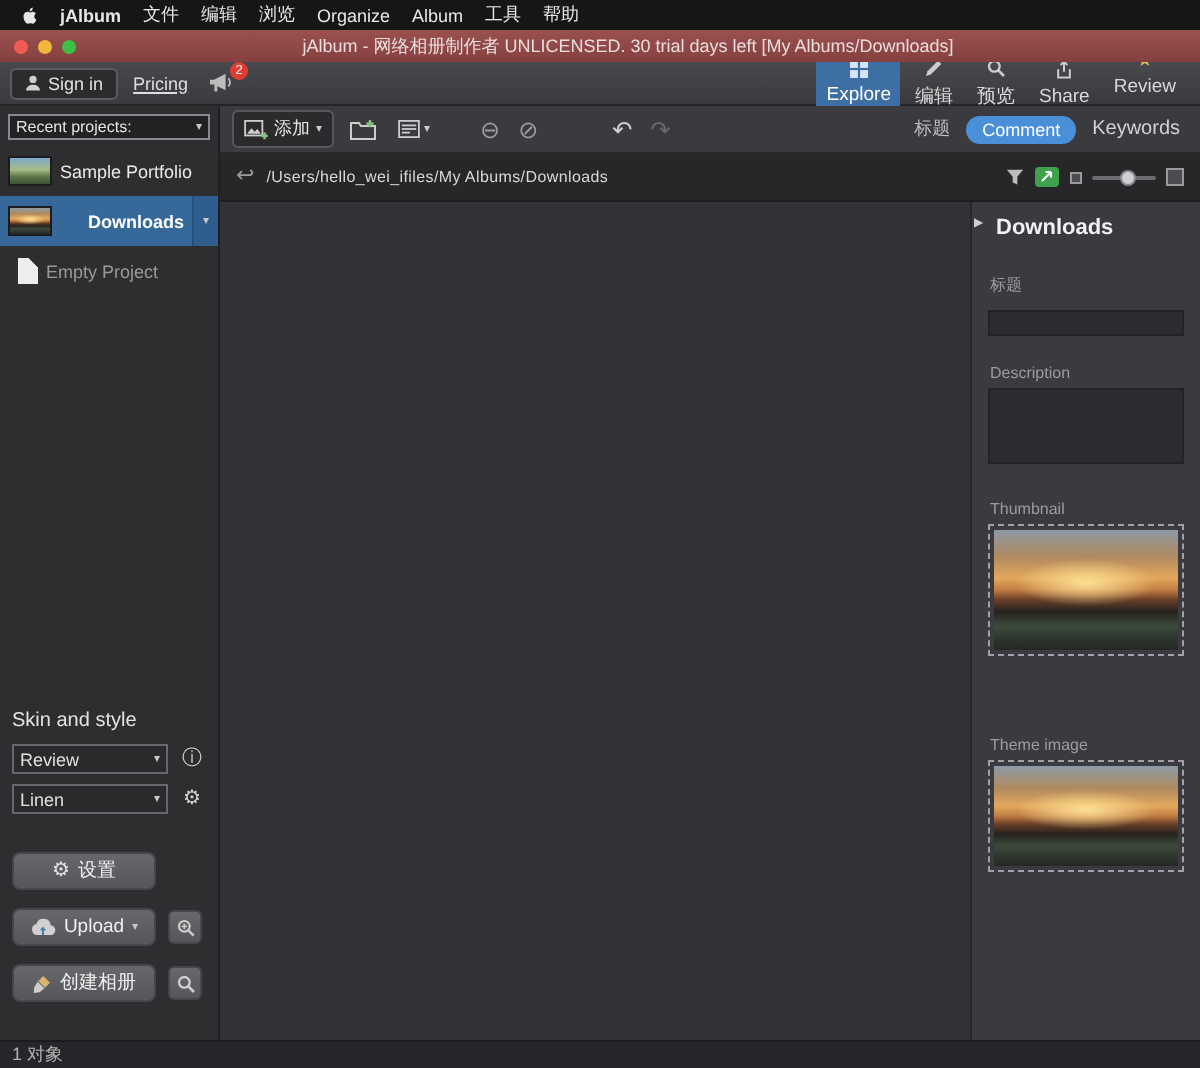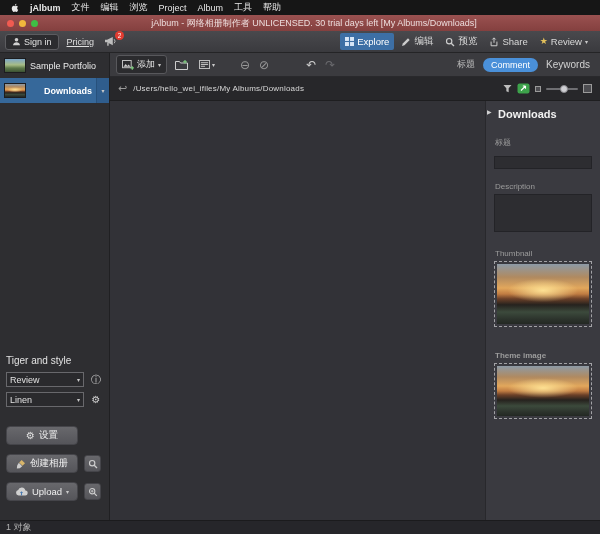--- a/index.html
+++ b/index.html
@@ -26,21 +26,21 @@
   .toolbar{height:22px;background:linear-gradient(#49494d,#3a3a3e);border-bottom:1px solid #242426;
            display:flex;align-items:center;padding:0 5px;gap:8px;flex:0 0 auto;}
   .btn-signin{display:flex;align-items:center;gap:3px;background:#2c2c2f;border:1px solid #5c5c60;
               border-radius:3px;padding:2px 6px;font-size:9px;color:#e2e2e2;cursor:default;}
   .link-pricing{font-size:9px;color:#dfdfdf;text-decoration:underline;}
   .megaphone-wrap{position:relative;margin-left:2px;}
   .badge{position:absolute;top:-5px;right:-7px;background:#e23b30;color:#fff;font-size:6.5px;
          width:9px;height:9px;border-radius:50%;display:flex;align-items:center;justify-content:center;}
   .tb-right{margin-left:auto;display:flex;align-items:center;gap:2px;padding-right:2px;}
   .tb-item{display:flex;align-items:center;gap:3px;font-size:9.5px;color:#d8d8d8;
-           padding:3px 5px;border-radius:2px;}
+           padding:3px 5px;border-radius:2px;flex-direction:column;}
   .tb-item.active{background:#3d6fa5;color:#fff;}
   .chev{font-size:6px;color:#c9c9c9;line-height:1;}
   .star{font-size:9px;color:#e3c05b;line-height:1;}
 
   
   .main{flex:1;display:flex;min-height:0;}
 
   
   .sidebar{width:110px;flex:0 0 auto;background:#2e2e31;border-right:1px solid #202022;
            display:flex;flex-direction:column;}
@@ -101,21 +101,21 @@
                 background:#cfcfd3;border:1px solid #8a8a8e;}
 
   .body-row{flex:1;display:flex;min-height:0;}
   .content{flex:1;background:#323237;}
   .right-panel{width:115px;flex:0 0 auto;background:#3a3a40;border-left:1px solid #28282c;
                position:relative;padding:0 8px;}
   .collapse{position:absolute;left:1px;top:8px;font-size:6px;color:#d0d0d0;line-height:1;}
   .rp-header{font-size:11px;font-weight:bold;color:#f2f2f2;margin:7px 0 0 4px;}
   .rp-label{font-size:8px;color:#9c9c9c;margin:13px 1px 3px;}
   .rp-label.first{margin-top:17px;}
-  .rp-label.theme{margin-top:24px;font-weight:bold;}
+  .rp-label.theme{margin-top:40px;}
   .rp-input{width:100%;height:13px;background:#2d2d31;border:1px solid #232327;color:#ddd;
             font-size:9px;padding:0 2px;}
   .rp-textarea{width:100%;height:38px;background:#2d2d31;border:1px solid #232327;resize:none;
                color:#ddd;font-size:9px;}
   .dash-box{border:1px dashed #a2a2a6;padding:2px;margin-top:2px;}
   .photo{width:100%;height:60px;}
   .photo.theme{height:50px;}
   .photo-sunset{background:
     radial-gradient(ellipse 55% 28% at 50% 44%, rgba(255,228,150,.95), rgba(255,190,90,0) 70%),
     linear-gradient(180deg,#8d9aa6 0%,#b08a60 22%,#e2a75c 40%,#c07c42 50%,#6b4028 58%,#26221e 68%,#3c4a3c 80%,#2c332c 92%,#232823 100%);}
@@ -133,21 +133,21 @@
   <div class="menubar">
     <span>
         <svg viewBox="0 0 12 12" width="9" height="11">
           <path fill="#e6e6e6" d="M8.5 1c-.5.05-1.2.4-1.55.9-.3.42-.55 1.05-.45 1.65.58.02 1.17-.3 1.52-.76.35-.46.56-1.1.48-1.79zM8.6 3.8c-.85 0-1.5.5-1.9.5-.42 0-1-.48-1.7-.48-.9 0-1.75.53-2.2 1.35-.95 1.63-.25 4.05.66 5.38.45.65.98 1.38 1.68 1.35.67-.03.93-.43 1.74-.43.8 0 1.04.43 1.72.42.72-.01 1.17-.66 1.6-1.31.5-.75.71-1.48.72-1.52-.02-.01-1.38-.53-1.4-2.1-.01-1.31 1.07-1.94 1.12-1.97-.62-.9-1.57-1-1.9-1.02z"></path>
         </svg>
       </span>
     <span class="brand">jAlbum</span>
     <span>文件</span>
     <span>编辑</span>
     <span>浏览</span>
-    <span>Project</span>
+    <span>Organize</span>
     <span>Album</span>
     <span>工具</span>
     <span>帮助</span>
   </div>
 
   <div class="titlebar">
     <div class="lights">
       <span class="light red"></span>
       <span class="light yellow"></span>
       <span class="light green"></span>
@@ -219,73 +219,62 @@
         <span class="star">★</span>
         <span>Review</span>
         <span class="chev">▾</span>
       </div>
     </div>
   </div>
 
   <div class="main">
 
     <div class="sidebar">
+      <div class="recent-combo">
+        <span>Recent projects:</span>
+        <span class="chev">▾</span>
+      </div>
       <div class="proj">
         <span class="thumb photo-landscape"></span>
         <span class="lbl">Sample Portfolio</span>
       </div>
       <div class="proj selected">
         <span class="thumb photo-sunset"></span>
         <span class="lbl">Downloads</span>
         <span class="proj-menu-btn">
           <span class="chev">▾</span>
         </span>
       </div>
+      <div class="proj empty">
+        <span class="page-icon"></span>
+        <span class="lbl">Empty Project</span>
+      </div>
       <div class="sb-spacer"></div>
       <div class="skin-section">
-        <div class="skin-title">Tiger and style</div>
+        <div class="skin-title">Skin and style</div>
         <div class="skin-row">
           <div class="combo">
             <span>Review</span>
             <span class="chev">▾</span>
           </div>
           <span class="icon-btn-plain">ⓘ</span>
         </div>
         <div class="skin-row">
           <div class="combo">
             <span>Linen</span>
             <span class="chev">▾</span>
           </div>
           <span class="icon-btn-plain">⚙</span>
         </div>
       </div>
       <div class="sb-buttons">
         <div class="sb-btn-row">
           <div class="big-btn">
             <span class="g">⚙</span>
             <span>设置</span>
-          </div>
-        </div>
-        <div class="sb-btn-row">
-          <div class="big-btn">
-            <span>
-                <svg viewBox="0 0 12 12" width="10" height="10">
-                  <path fill="#d8b56a" d="M6.8 1.2l4 4-3 3-4-4z"></path>
-                  <path fill="#cdcdcd" d="M3.4 4.6l4 4L4.6 11 1 11.4 1.4 7.8z"></path>
-                </svg>
-              </span>
-            <span>创建相册</span>
-          </div>
-          <div class="sq-btn">
-            <span>
-                <svg viewBox="0 0 12 12" width="10" height="10">
-                  <circle cx="5" cy="5" r="3.2" fill="none" stroke="#cdcdcd" stroke-width="1.4"></circle>
-                  <line x1="7.4" y1="7.4" x2="10.8" y2="10.8" stroke="#cdcdcd" stroke-width="1.6"></line>
-                </svg>
-              </span>
           </div>
         </div>
         <div class="sb-btn-row">
           <div class="big-btn">
             <span>
                 <svg viewBox="0 0 14 10" width="13" height="9">
                   <path fill="#d0d0d0" d="M3.8 9.5a3.1 3.1 0 0 1-.5-6.1A4.1 4.1 0 0 1 11.3 4a2.6 2.6 0 0 1-.4 5.5z"></path>
                   <path d="M5.2 6.8 7 4.8l1.8 2z" fill="#4a7ab0"></path>
                   <rect x="6.4" y="6.4" width="1.2" height="3" fill="#4a7ab0"></rect>
                 </svg>
@@ -293,20 +282,39 @@
             <span>Upload</span>
             <span class="chev">▾</span>
           </div>
           <div class="sq-btn">
             <span>
                 <svg viewBox="0 0 12 12" width="10" height="10">
                   <circle cx="5" cy="5" r="3.2" fill="none" stroke="#cdcdcd" stroke-width="1.3"></circle>
                   <line x1="3.4" y1="5" x2="6.6" y2="5" stroke="#cdcdcd"></line>
                   <line x1="5" y1="3.4" x2="5" y2="6.6" stroke="#cdcdcd"></line>
                   <line x1="7.4" y1="7.4" x2="10.6" y2="10.6" stroke="#cdcdcd" stroke-width="1.5"></line>
+                </svg>
+              </span>
+          </div>
+        </div>
+        <div class="sb-btn-row">
+          <div class="big-btn">
+            <span>
+                <svg viewBox="0 0 12 12" width="10" height="10">
+                  <path fill="#d8b56a" d="M6.8 1.2l4 4-3 3-4-4z"></path>
+                  <path fill="#cdcdcd" d="M3.4 4.6l4 4L4.6 11 1 11.4 1.4 7.8z"></path>
+                </svg>
+              </span>
+            <span>创建相册</span>
+          </div>
+          <div class="sq-btn">
+            <span>
+                <svg viewBox="0 0 12 12" width="10" height="10">
+                  <circle cx="5" cy="5" r="3.2" fill="none" stroke="#cdcdcd" stroke-width="1.4"></circle>
+                  <line x1="7.4" y1="7.4" x2="10.8" y2="10.8" stroke="#cdcdcd" stroke-width="1.6"></line>
                 </svg>
               </span>
           </div>
         </div>
       </div>
     </div>
 
     <div class="center-col">
 
       <div class="cmdbar">

